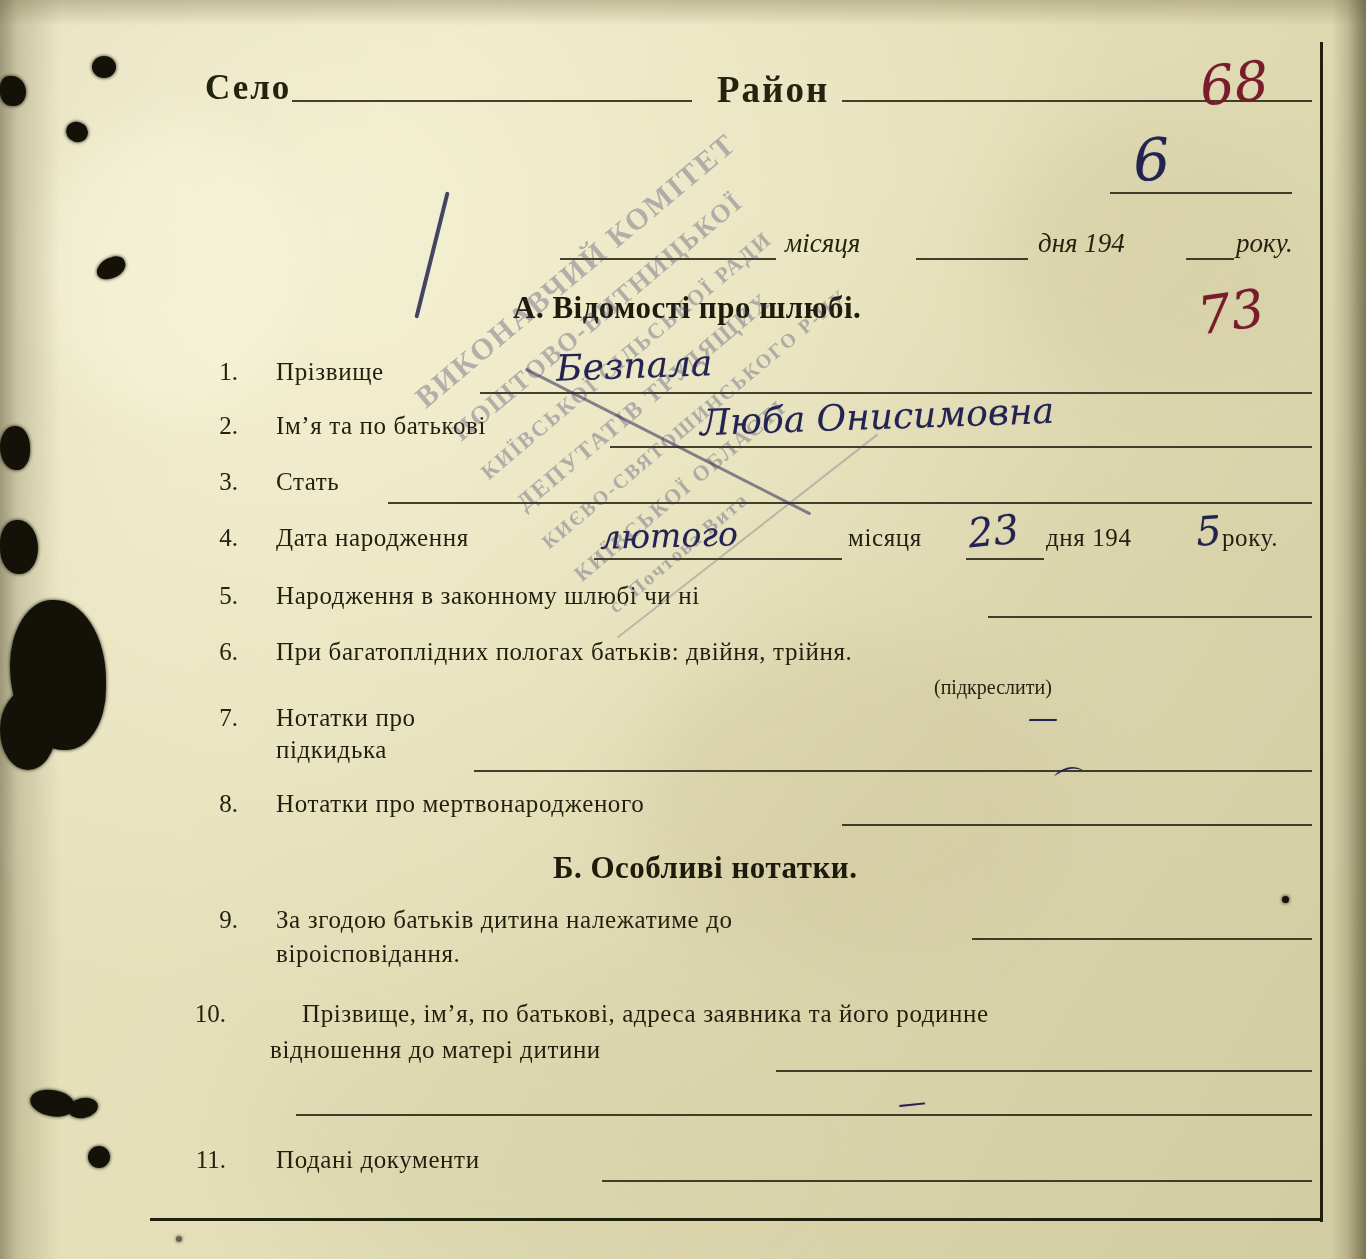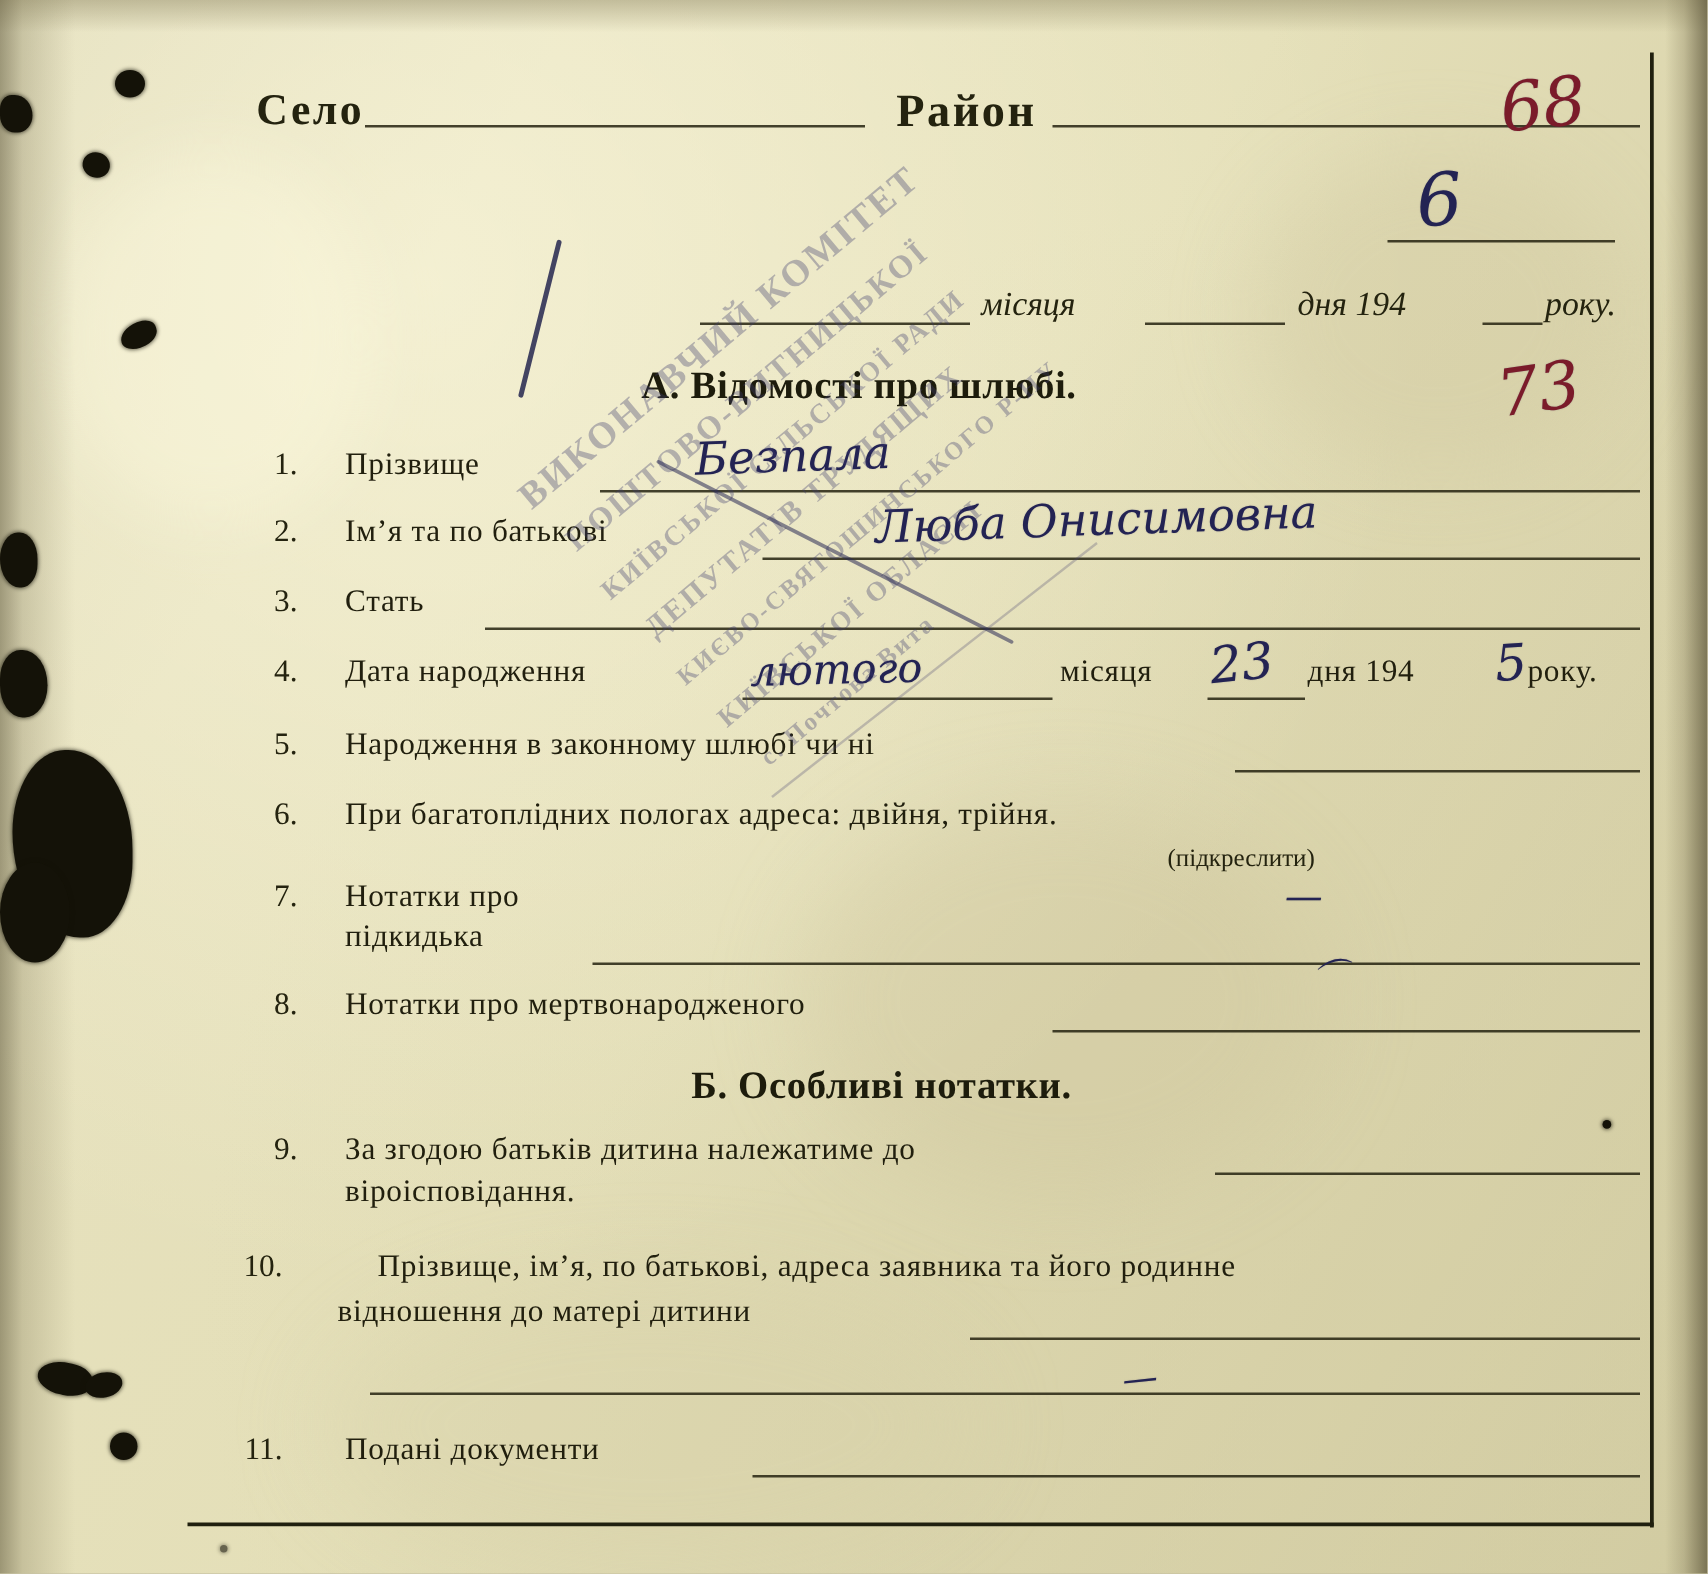--- a/index.html
+++ b/index.html
@@ -239,21 +239,21 @@
   <div class="hand" style="left:968px; top:508px; font-size:40px; transform:rotate(-6deg);">23</div>
   <div class="label" style="left:1046px; top:524px;">дня  194</div>
   <div class="hand" style="left:1196px; top:508px; font-size:40px; transform:rotate(-4deg);">5</div>
   <div class="label" style="left:1222px; top:524px;">року.</div>
 
   <div class="num" style="left:182px; top:582px;">5.</div>
   <div class="label" style="left:276px; top:582px;">Народження  в  законному  шлюбі  чи  ні</div>
   <div class="rule" style="left:988px; top:616px; width:324px;"></div>
 
   <div class="num" style="left:182px; top:638px;">6.</div>
-  <div class="label" style="left:276px; top:638px;">При  багатоплідних  пологах  адреса: двійня,  трійня.</div>
+  <div class="label" style="left:276px; top:638px;">При  багатоплідних  пологах  батьків: двійня,  трійня.</div>
   <div class="small-note" style="left:934px; top:676px;">(підкреслити)</div>
 
   <div class="num" style="left:182px; top:704px;">7.</div>
   <div class="label" style="left:276px; top:704px;">Нотатки про</div>
   <div class="label" style="left:276px; top:736px;">підкидька</div>
   <div class="rule" style="left:474px; top:770px; width:838px;"></div>
   <div class="hand" style="left:1028px; top:700px; font-size:30px;">—</div>
 
   <div class="num" style="left:182px; top:790px;">8.</div>
   <div class="label" style="left:276px; top:790px;">Нотатки про мертвонародженого</div>

